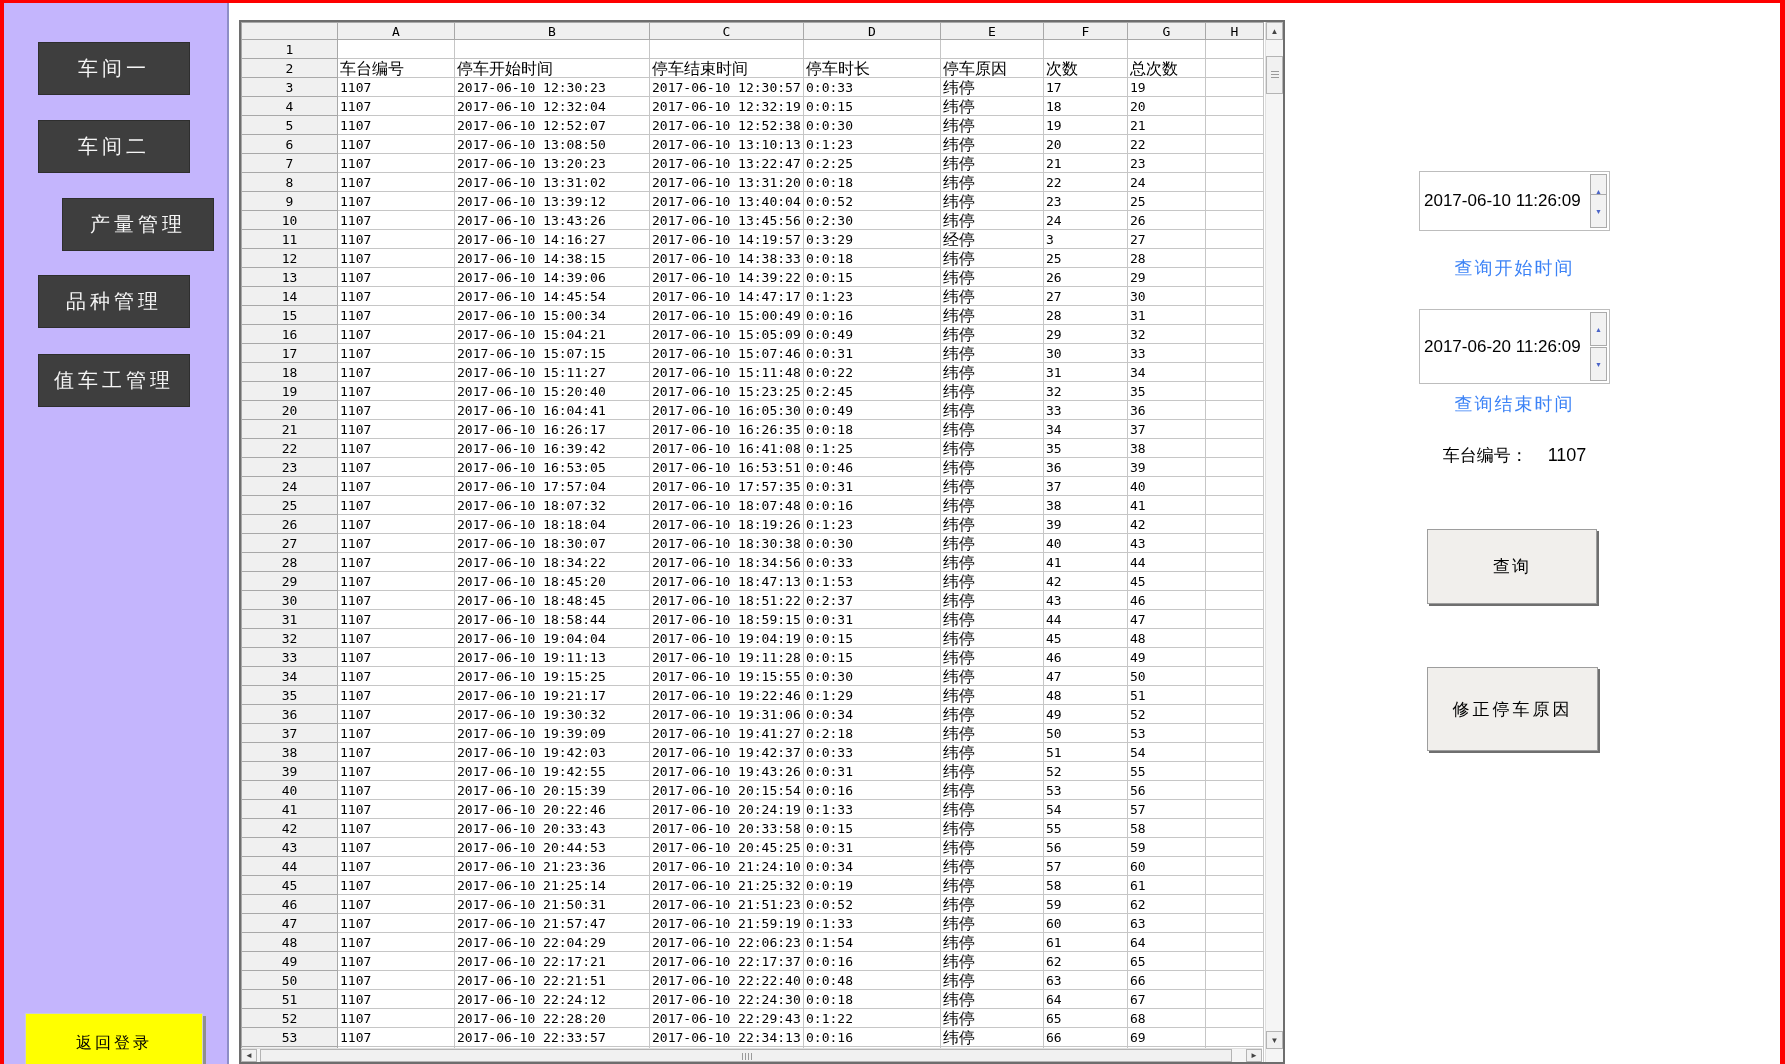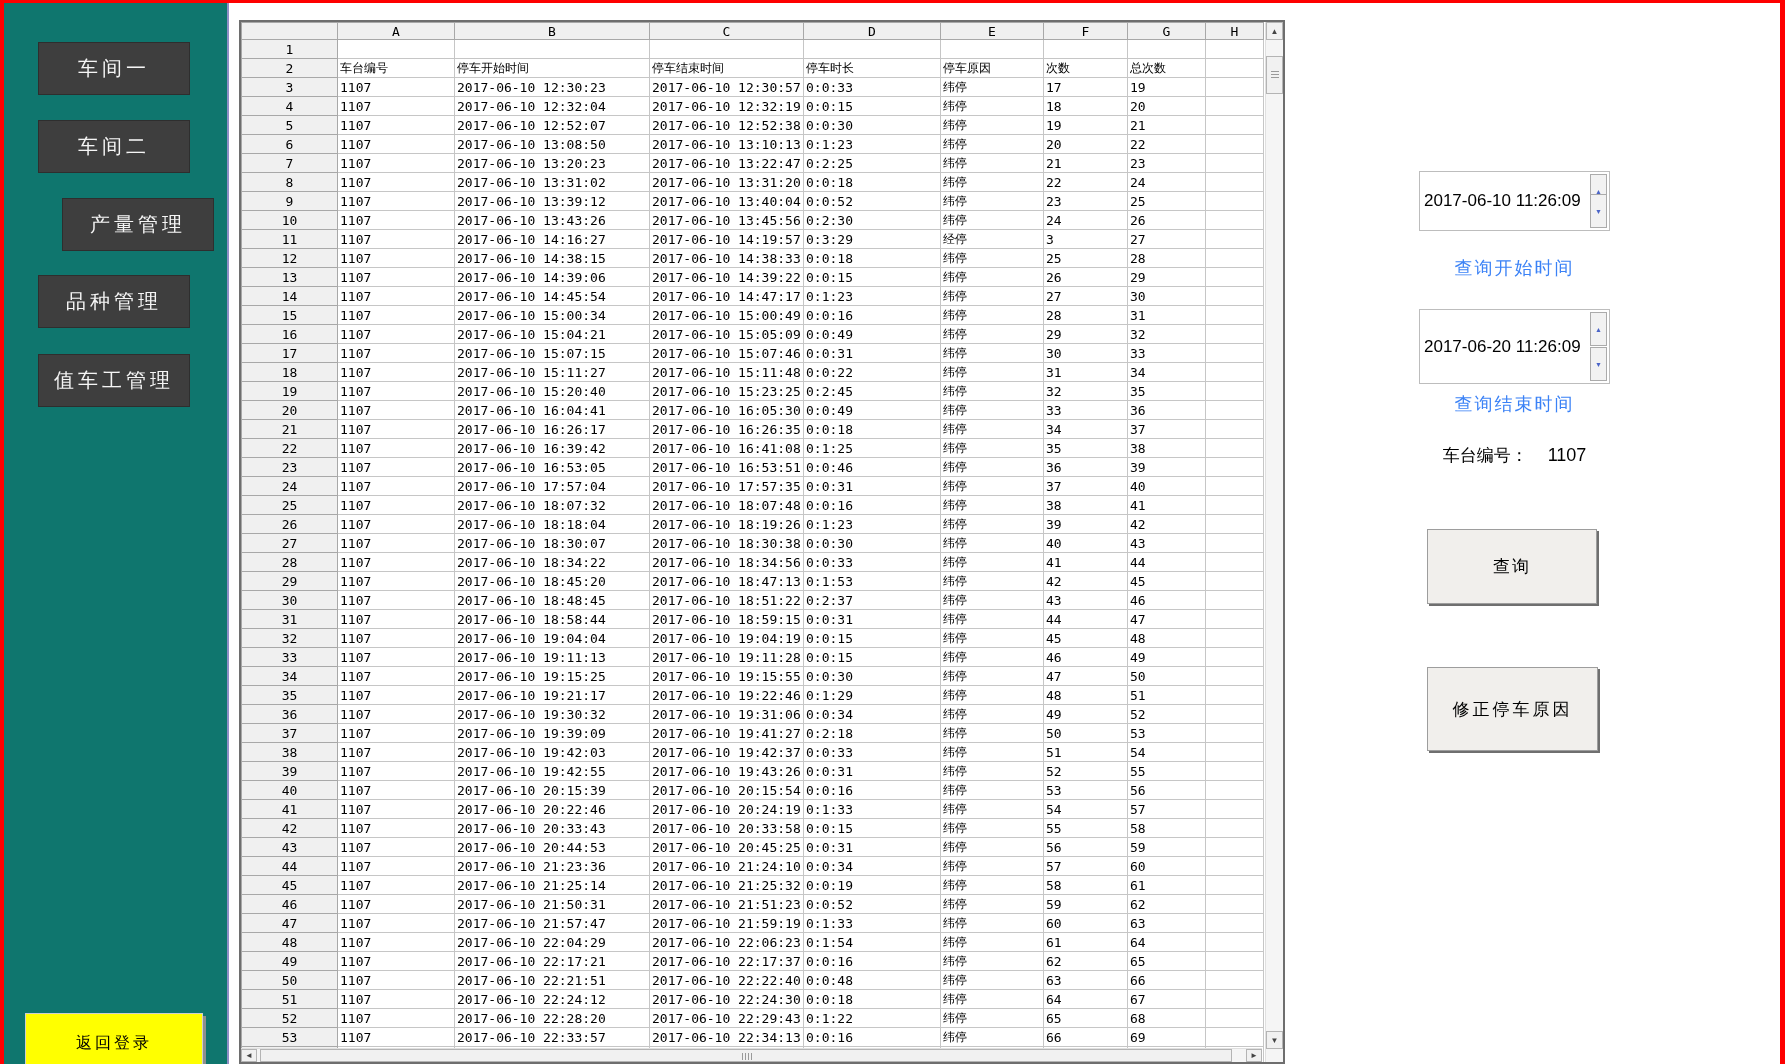--- a/index.html
+++ b/index.html
@@ -7,39 +7,39 @@
     width:1785px;height:1064px;position:relative;overflow:hidden;
     background:#ffffff;font-family:"Liberation Sans",sans-serif;
   }
   
   .red-left{position:absolute;left:0;top:0;width:4px;height:1064px;background:#fe0000;z-index:9;}
   .red-top{position:absolute;left:0;top:0;width:1785px;height:3px;background:#fe0000;z-index:9;}
   .red-right{position:absolute;right:0;top:0;width:5px;height:1064px;background:#fe0000;z-index:9;}
 
   
   .sidebar{position:absolute;left:4px;top:3px;width:223px;height:1061px;
-    background:#0f766e;border-right:2px solid #8e8ec6;overflow:hidden;z-index:5;}
+    background:#c4b5fd;border-right:2px solid #8e8ec6;overflow:hidden;z-index:5;}
   .side-btn{position:absolute;left:34px;width:152px;height:53px;background:#3e3e3e;
     border:1px solid #2e2e2e;color:#f5f5f5;font-size:20px;letter-spacing:4px;
     display:flex;align-items:center;justify-content:center;box-sizing:border-box;cursor:default;}
   .back-btn{position:absolute;left:21px;top:1010px;width:178px;height:60px;background:#ffff00;
     border:1px solid #cfcfcf;box-shadow:3px 3px 0 #8f8f8f;color:#000;font-size:16px;letter-spacing:3px;
     display:flex;align-items:center;justify-content:center;box-sizing:border-box;}
 
   
   .grid{position:absolute;left:239px;top:20px;width:1046px;height:1044px;
     border:2px solid #6e6e6e;background:#fff;box-sizing:border-box;overflow:hidden;}
   .grid table{border-collapse:collapse;table-layout:fixed;position:absolute;left:0;top:0;z-index:1;}
   .grid th{background:#f0f0f0;border:1px solid #a8a8a8;font-family:"DejaVu Sans Mono",monospace;
     font-size:13px;font-weight:normal;text-align:center;padding:0;color:#000;}
   .grid thead th{height:16px;line-height:15px;}
   .grid tbody th{height:18px;line-height:17px;}
   .grid td{height:18px;line-height:17px;font-family:"DejaVu Sans Mono",monospace;font-size:13px;
     border:1px solid #c6c6c6;overflow:hidden;white-space:nowrap;padding:0 0 0 2px;background:#fff;color:#000;}
-  .grid td.cjk{font-family:Liberation Serif, serif;font-size:12px;}
+  .grid td.cjk{font-family:Liberation Serif, serif;font-size:16px;}
 
   
   .vscroll{position:absolute;right:0;top:0;width:18px;height:1040px;background:#f5f5f5;
     border-left:1px solid #e0e0e0;z-index:3;box-sizing:border-box;}
   .hscroll{position:absolute;left:0;bottom:0;width:1021px;height:14px;background:#f5f5f5;
     border-top:1px solid #e0e0e0;z-index:4;box-sizing:border-box;}
   .scr-btn{position:absolute;background:#f1f1f1;border:1px solid #b4b4b4;box-sizing:border-box;
     display:flex;align-items:center;justify-content:center;font-size:8px;color:#444;}
   .v-up{top:0;left:0;width:17px;height:18px;}
   .v-down{bottom:13px;left:0;width:17px;height:18px;}

